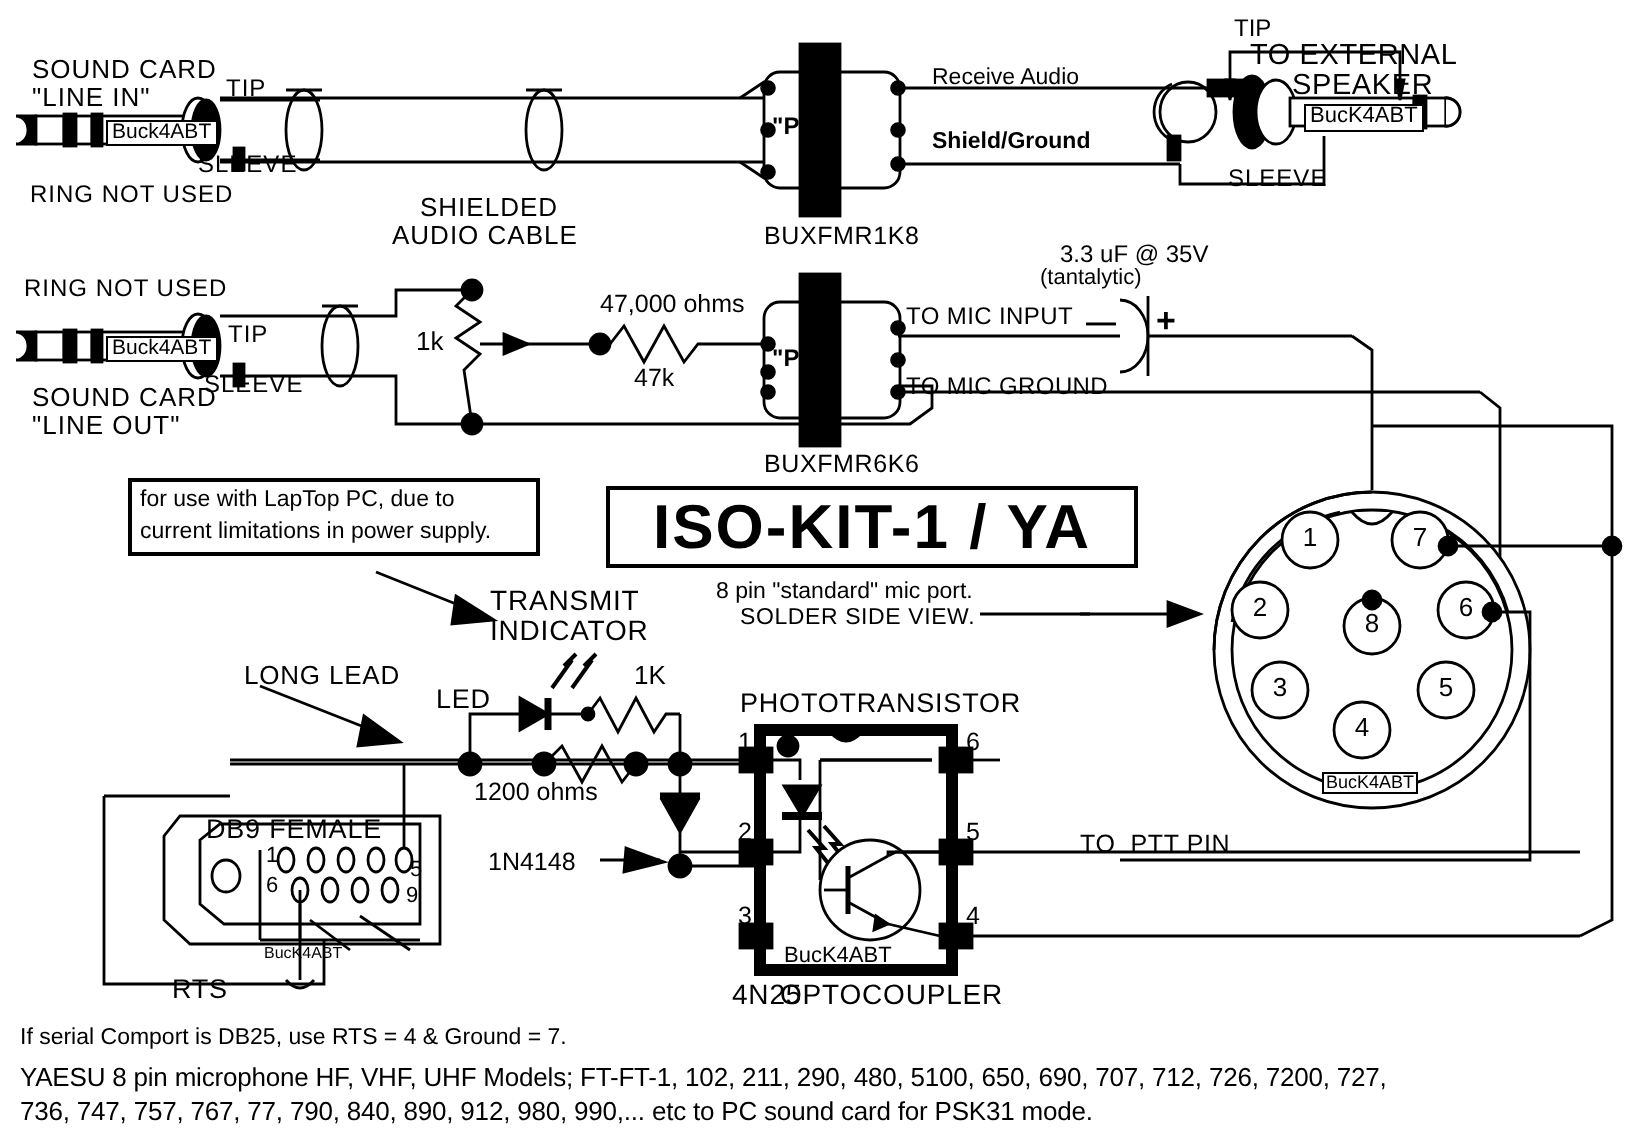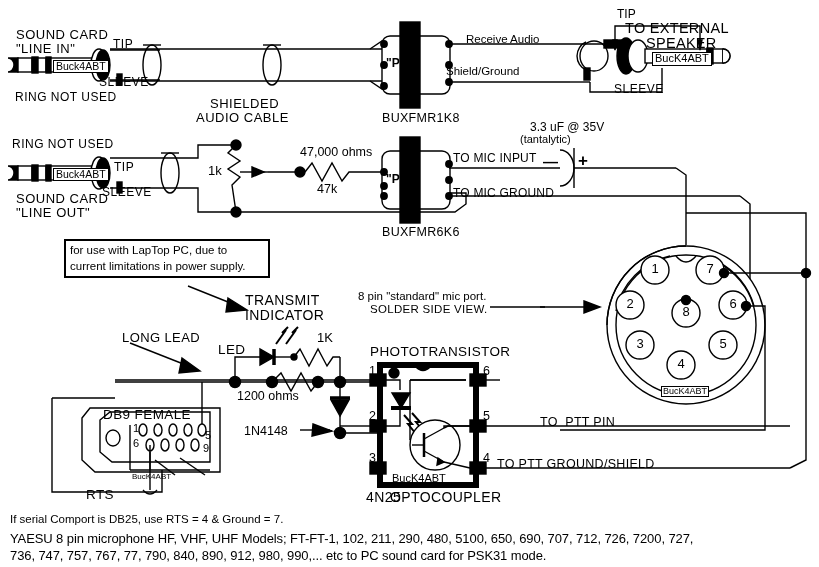--- a/index.html
+++ b/index.html
@@ -295,21 +295,21 @@
 
   <div class="lbl" style="left:16px;top:28px;font-size:13px;letter-spacing:0.5px;">SOUND CARD</div>
   <div class="lbl" style="left:16px;top:42px;font-size:13px;letter-spacing:0.5px;">"LINE IN"</div>
   <div class="lbl" style="left:15px;top:91px;font-size:12px;letter-spacing:0.5px;">RING NOT USED</div>
   <div class="lbl" style="left:113px;top:38px;font-size:12px;letter-spacing:0.5px;">TIP</div>
   <div class="lbl" style="left:99px;top:76px;font-size:12px;letter-spacing:0.5px;">SLEEVE</div>
   <div class="lbl" style="left:210px;top:97px;font-size:13px;letter-spacing:0.5px;">SHIELDED</div>
   <div class="lbl" style="left:196px;top:111px;font-size:13px;letter-spacing:0.5px;">AUDIO CABLE</div>
 
   <div class="lbl" style="left:466px;top:33px;font-size:11.5px;">Receive Audio</div>
-  <div class="lbl" style="left:446px;top:65px;font-size:11.5px;">Shield/Ground</div>
+  <div class="lbl" style="left:466px;top:65px;font-size:11.5px;font-weight:bold;">Shield/Ground</div>
 
   <div class="lbl" style="left:386px;top:57px;font-size:12px;font-weight:bold;">"P"</div>
   <div class="lbl" style="left:414px;top:50px;font-size:11px;font-weight:bold;transform:rotate(90deg);transform-origin:left top;">"BLUE"</div>
   <div class="lbl" style="left:382px;top:112px;font-size:12.5px;letter-spacing:0.3px;">BUXFMR1K8</div>
 
   <div class="lbl" style="left:617px;top:8px;font-size:12px;">TIP</div>
   <div class="lbl" style="left:625px;top:21px;font-size:14.5px;letter-spacing:0.3px;">TO EXTERNAL</div>
   <div class="lbl" style="left:646px;top:36px;font-size:14.5px;letter-spacing:0.3px;text-align:right;">SPEAKER</div>
   <div class="lbl" style="left:614px;top:83px;font-size:12px;letter-spacing:0.5px;">SLEEVE</div>
 
@@ -339,20 +339,21 @@
   <div class="lbl" style="left:578px;top:152px;font-size:17px;font-weight:bold;">+</div>
 
   <div class="boxed" style="position:absolute;left:64px;top:239px;width:194px;font-size:11.5px;line-height:1.35;">
     <div>for use with LapTop PC, due to</div>
     <div>current limitations in power supply.</div>
   </div>
 
   <div class="lbl" style="left:245px;top:293px;font-size:14px;letter-spacing:0.4px;">TRANSMIT</div>
   <div class="lbl" style="left:245px;top:308px;font-size:14px;letter-spacing:0.4px;">INDICATOR</div>
 
+  <div class="title-box ctr" style="position:absolute;left:303px;top:243px;width:262px;height:37px;line-height:37px;font-size:31px;font-weight:bold;letter-spacing:1px;">ISO-KIT-1 / YA</div>
 
   <div class="lbl" style="left:358px;top:290px;font-size:11.5px;">8 pin "standard" mic port.</div>
   <div class="lbl" style="left:370px;top:303px;font-size:11.5px;letter-spacing:0.3px;">SOLDER SIDE VIEW.</div>
 
   <div class="lbl ctr" style="left:648px;top:262px;width:14px;font-size:13px;">1</div>
   <div class="lbl ctr" style="left:623px;top:297px;width:14px;font-size:13px;">2</div>
   <div class="lbl ctr" style="left:633px;top:337px;width:14px;font-size:13px;">3</div>
   <div class="lbl ctr" style="left:674px;top:357px;width:14px;font-size:13px;">4</div>
   <div class="lbl ctr" style="left:716px;top:337px;width:14px;font-size:13px;">5</div>
   <div class="lbl ctr" style="left:726px;top:297px;width:14px;font-size:13px;">6</div>
@@ -379,19 +380,18 @@
   <div class="lbl" style="left:369px;top:410px;font-size:12.5px;">2</div>
   <div class="lbl" style="left:369px;top:452px;font-size:12.5px;">3</div>
   <div class="lbl" style="left:483px;top:365px;font-size:12.5px;">6</div>
   <div class="lbl" style="left:483px;top:410px;font-size:12.5px;">5</div>
   <div class="lbl" style="left:483px;top:452px;font-size:12.5px;">4</div>
   <div class="lbl" style="left:392px;top:473px;font-size:11px;">BucK4ABT</div>
   <div class="lbl" style="left:366px;top:490px;font-size:14px;letter-spacing:0.4px;">4N25</div>
   <div class="lbl" style="left:390px;top:490px;font-size:14px;letter-spacing:0.4px;">OPTOCOUPLER</div>
 
   <div class="lbl" style="left:540px;top:416px;font-size:12.5px;letter-spacing:0.3px;">TO  PTT PIN</div>
-  <div class="lbl" style="left:497px;top:458px;font-size:12.5px;letter-spacing:0.3px;">TO PTT GROUND/SHIELD</div>
 
   <div class="lbl" style="left:10px;top:513px;font-size:11.5px;">If serial Comport is DB25, use RTS = 4 &amp; Ground = 7.</div>
   <div class="lbl" style="left:10px;top:532px;font-size:13px;letter-spacing:-0.1px;">YAESU 8 pin microphone HF, VHF, UHF Models; FT-FT-1, 102, 211, 290, 480, 5100, 650, 690, 707, 712, 726, 7200, 727,</div>
   <div class="lbl" style="left:10px;top:549px;font-size:13px;letter-spacing:-0.1px;">736, 747, 757, 767, 77, 790, 840, 890, 912, 980, 990,... etc to PC sound card for PSK31 mode.</div>
 
 </div>
 
 </body></html>

